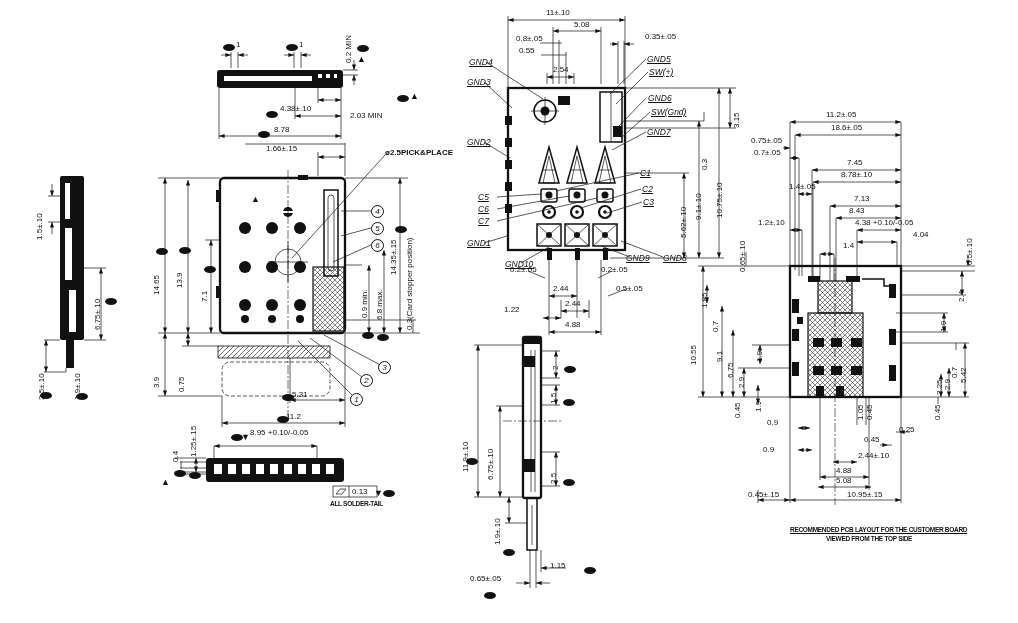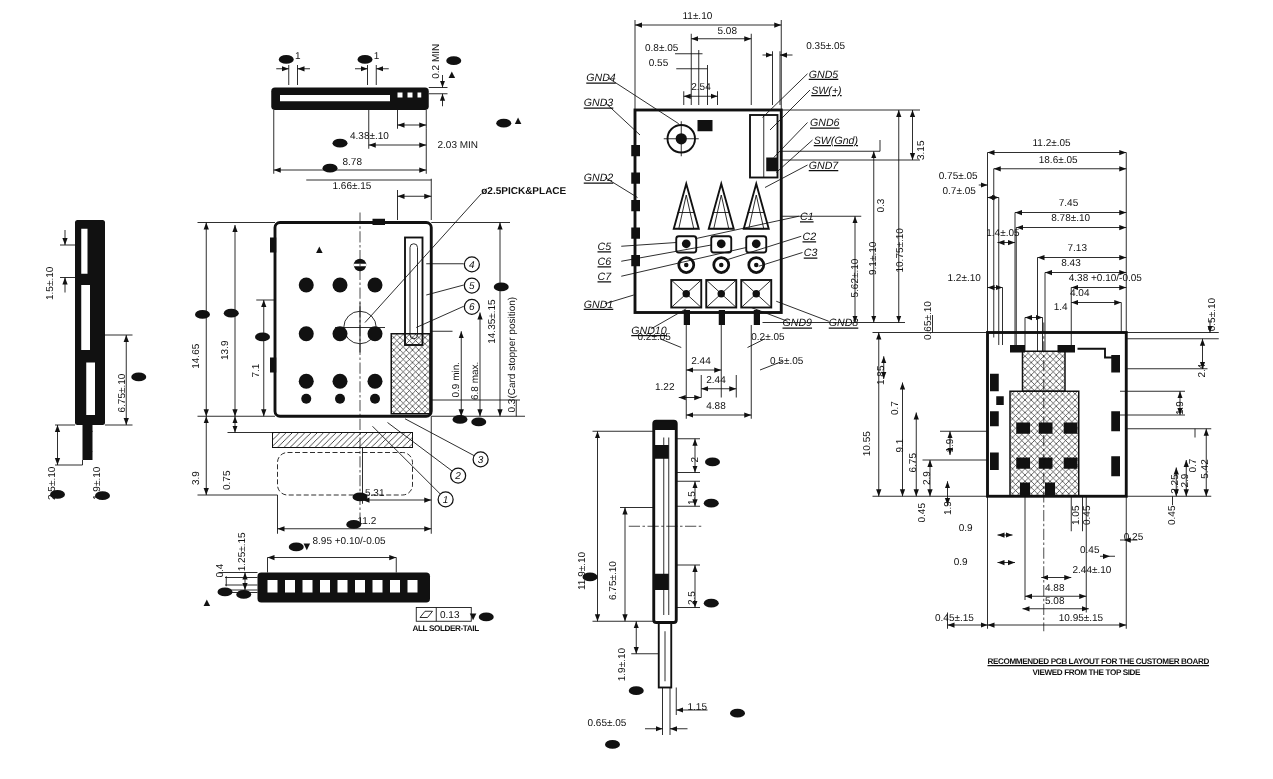--- a/index.html
+++ b/index.html
@@ -501,42 +501,42 @@
       <span class="lbl v" style="left: 733px; top: 128px;">3.15</span>
       <span class="lbl v" style="left: 701px; top: 170px;">0.3</span>
       <span class="lbl v" style="left: 695px; top: 220px;">9.1±.10</span>
       <span class="lbl v" style="left: 716px; top: 218px;">10.75±.10</span>
       <span class="lbl v" style="left: 680px; top: 238px;">5.62±.10</span>
       <span class="lbl d" style="left: 510px; top: 266px;">0.2±.05</span>
       <span class="lbl d" style="left: 601px; top: 266px;">0.2±.05</span>
       <span class="lbl d" style="left: 553px; top: 285px;">2.44</span>
       <span class="lbl d" style="left: 565px; top: 300px;">2.44</span>
       <span class="lbl d" style="left: 616px; top: 285px;">0.5±.05</span>
-      <span class="lbl d" style="left: 524px; top: 306px;">1.22</span>
+      <span class="lbl d" style="left: 504px; top: 306px;">1.22</span>
       <span class="lbl d" style="left: 565px; top: 321px;">4.88</span>
       <span class="lbl v" style="left: 462px; top: 472px;">11.9±.10</span>
       <span class="lbl v" style="left: 487px; top: 480px;">6.75±.10</span>
       <span class="lbl v" style="left: 494px; top: 545px;">1.9±.10</span>
       <span class="lbl v" style="left: 552px; top: 370px;">2</span>
       <span class="lbl v" style="left: 550px; top: 404px;">1.5</span>
       <span class="lbl v" style="left: 550px; top: 484px;">2.5</span>
       <span class="lbl d" style="left: 550px; top: 562px;">1.15</span>
       <span class="lbl d" style="left: 470px; top: 575px;">0.65±.05</span>
       <span class="lbl d" style="left: 826px; top: 111px;">11.2±.05</span>
       <span class="lbl d" style="left: 831px; top: 124px;">18.6±.05</span>
       <span class="lbl d" style="left: 751px; top: 137px;">0.75±.05</span>
       <span class="lbl d" style="left: 754px; top: 149px;">0.7±.05</span>
       <span class="lbl d" style="left: 847px; top: 159px;">7.45</span>
       <span class="lbl d" style="left: 841px; top: 171px;">8.78±.10</span>
       <span class="lbl d" style="left: 789px; top: 183px;">1.4±.05</span>
       <span class="lbl d" style="left: 854px; top: 195px;">7.13</span>
       <span class="lbl d" style="left: 849px; top: 207px;">8.43</span>
       <span class="lbl d" style="left: 758px; top: 219px;">1.2±.10</span>
       <span class="lbl d" style="left: 855px; top: 219px;">4.38 +0.10/-0.05</span>
-      <span class="lbl d" style="left: 856px; top: 231px;">4.04</span>
+      <span class="lbl d" style="left: 913px; top: 231px;">4.04</span>
       <span class="lbl d" style="left: 843px; top: 242px;">1.4</span>
       <span class="lbl v" style="left: 739px; top: 272px;">0.65±.10</span>
       <span class="lbl v" style="left: 701px; top: 308px;">1.85</span>
       <span class="lbl v" style="left: 712px; top: 332px;">0.7</span>
       <span class="lbl v" style="left: 690px; top: 365px;">10.55</span>
       <span class="lbl v" style="left: 716px; top: 362px;">9.1</span>
       <span class="lbl v" style="left: 727px; top: 378px;">6.75</span>
       <span class="lbl v" style="left: 738px; top: 388px;">2.9</span>
       <span class="lbl v" style="left: 734px; top: 418px;">0.45</span>
       <span class="lbl v" style="left: 756px; top: 362px;">1.9</span>

